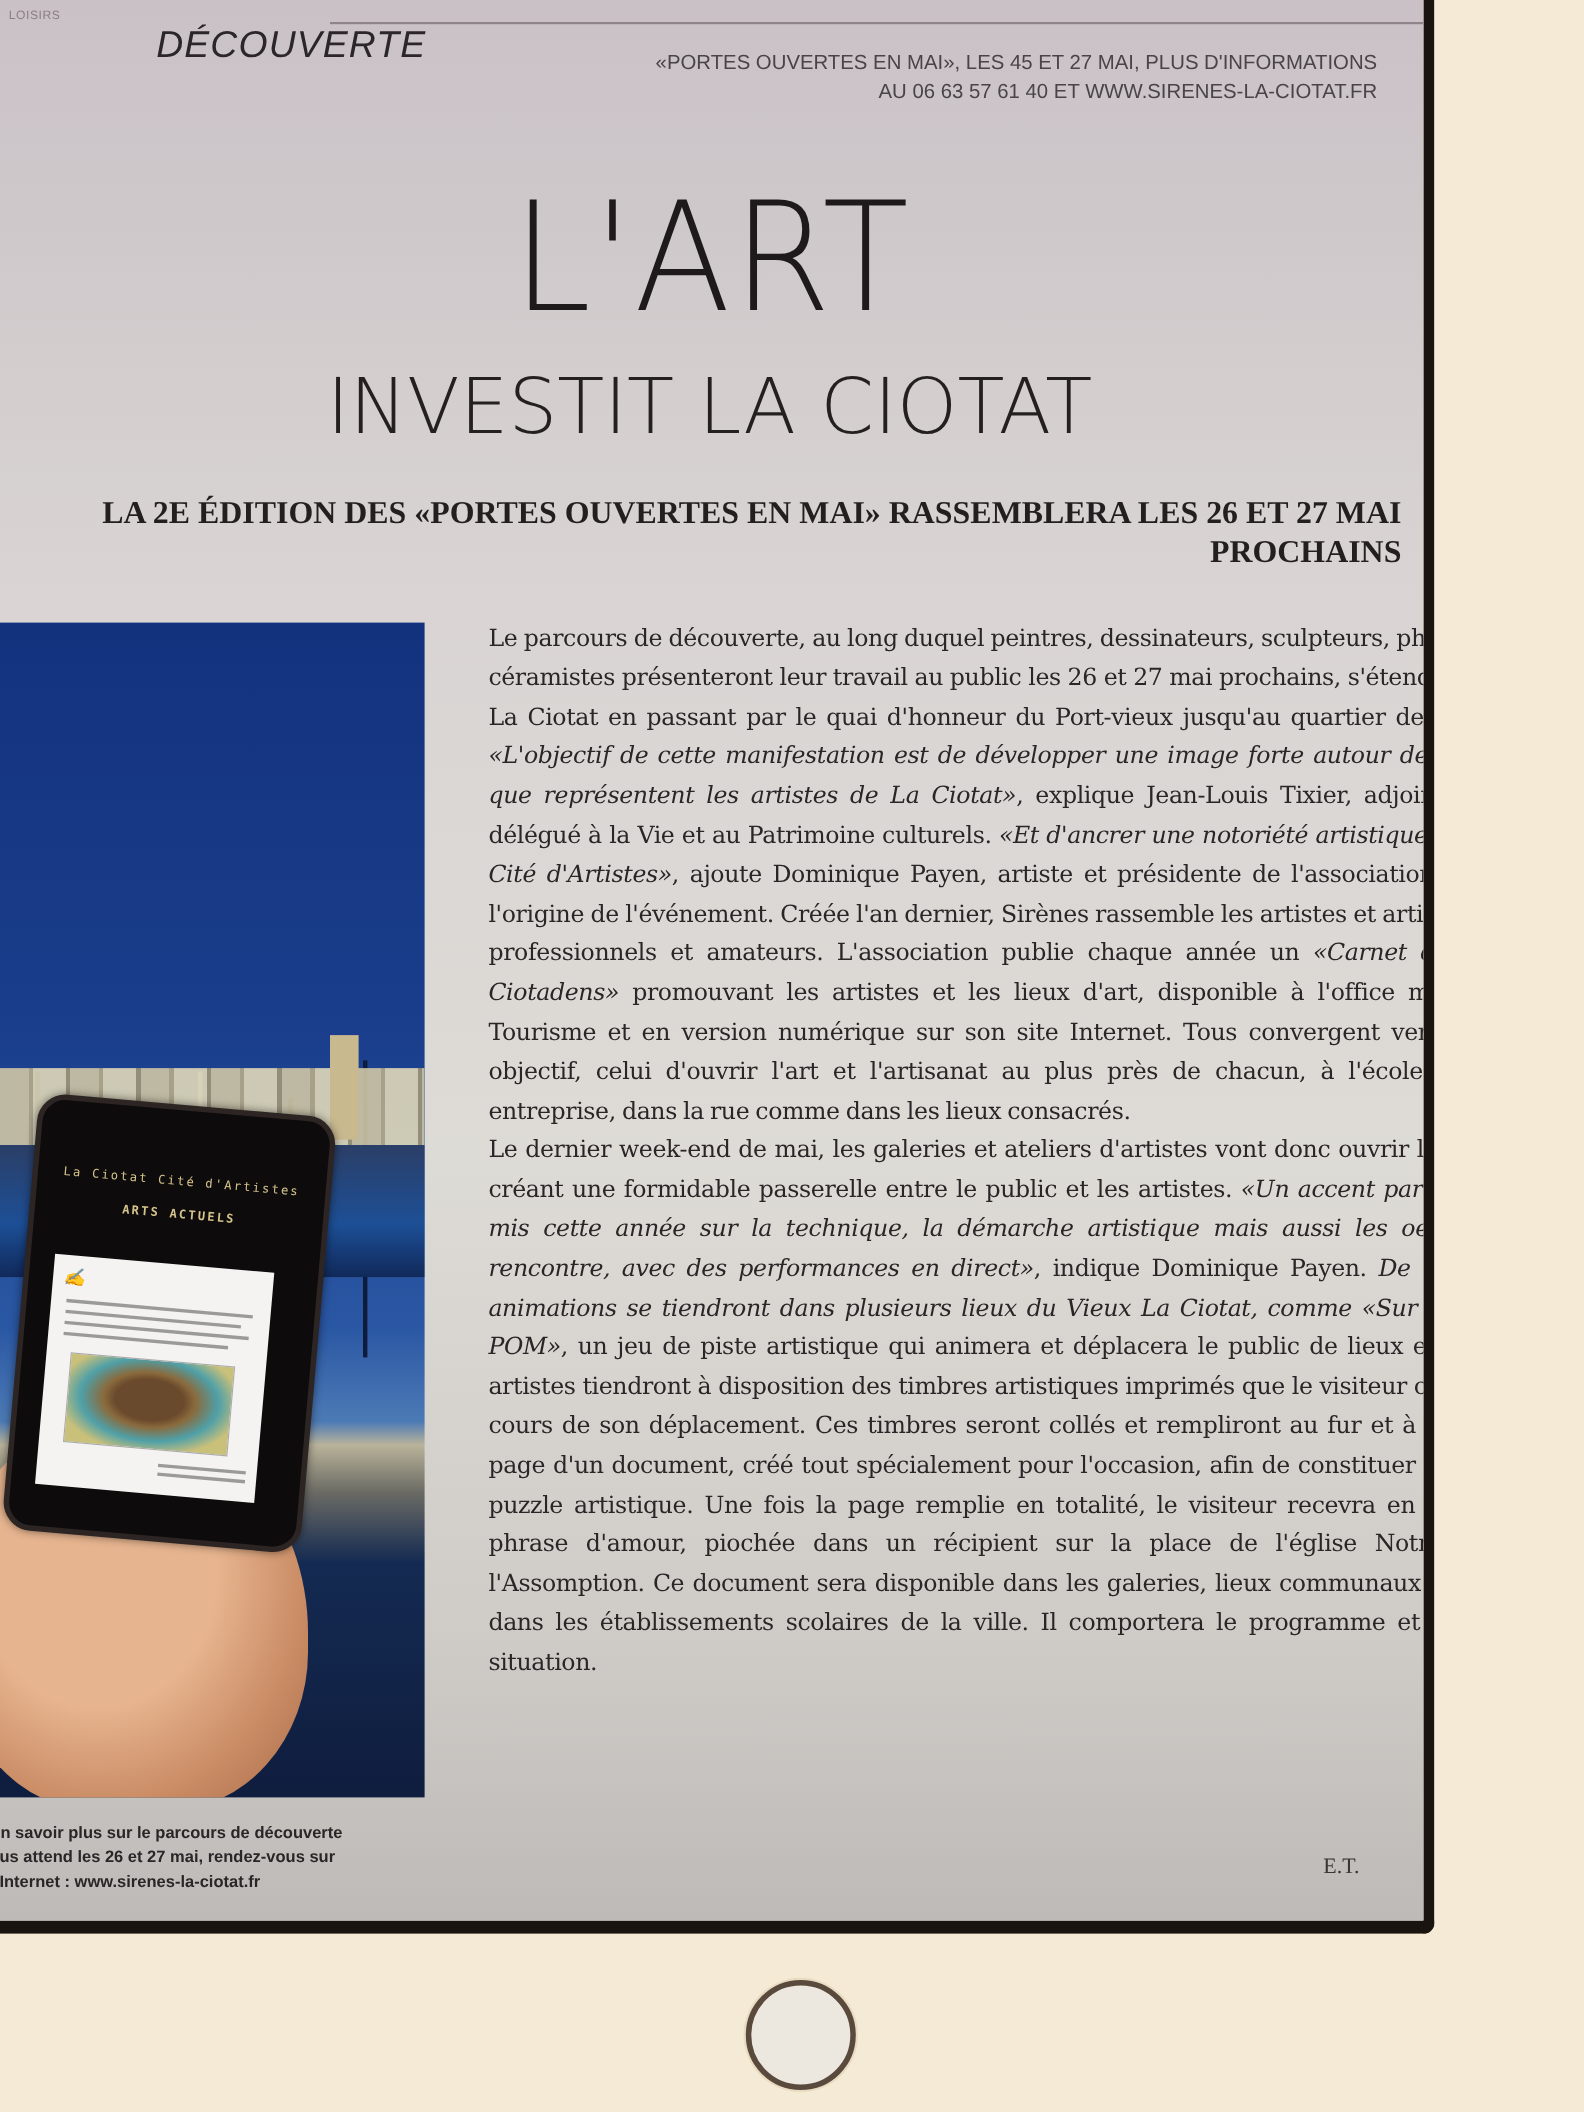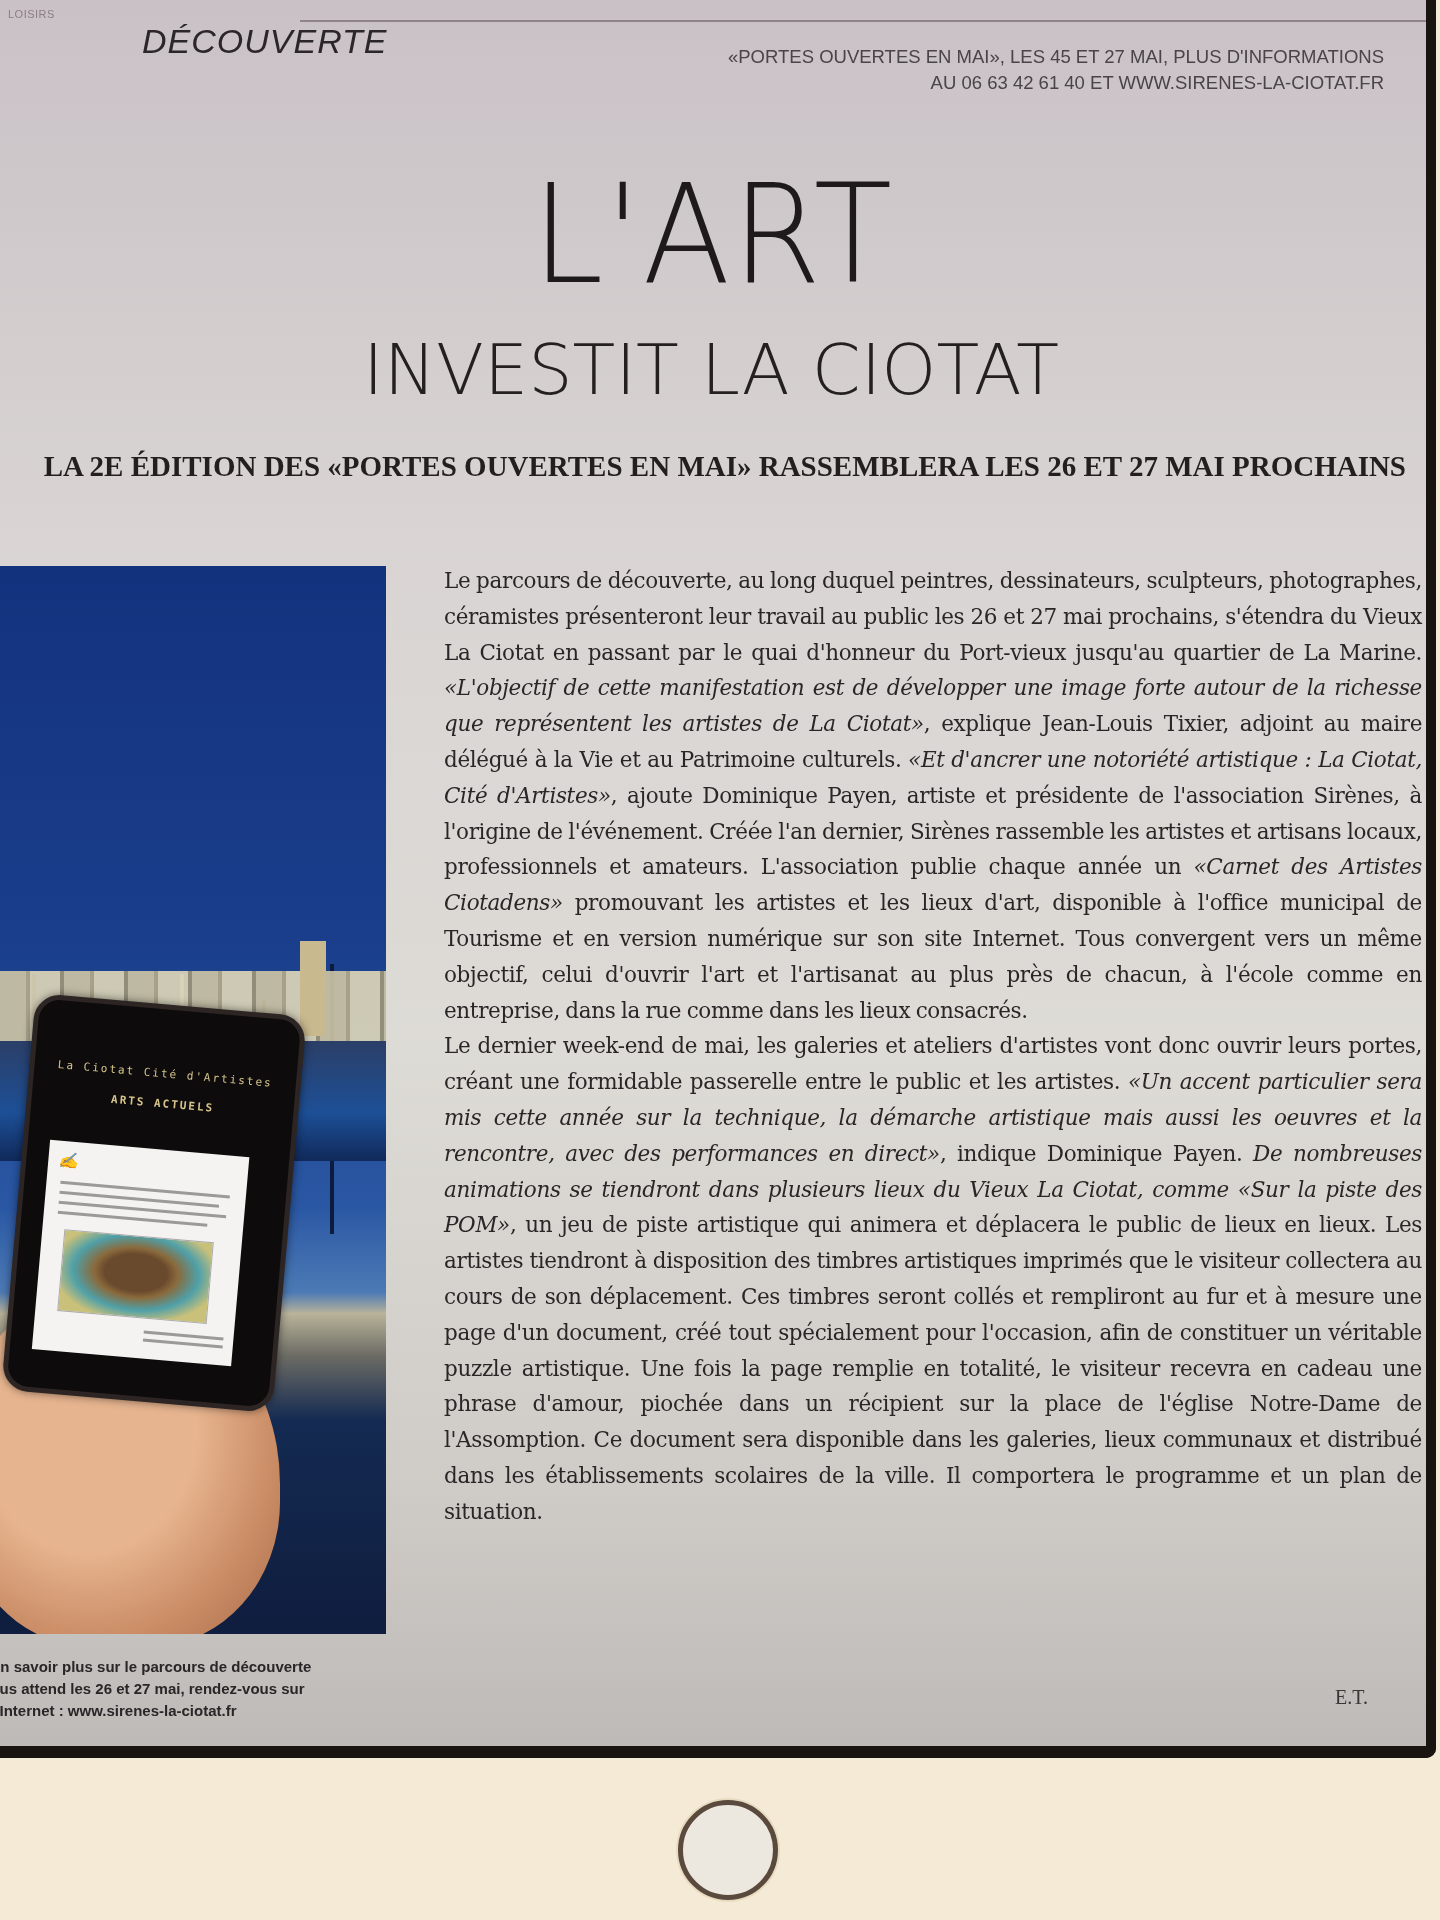--- a/index.html
+++ b/index.html
@@ -6,21 +6,21 @@
     html, body { width: 1440px; height: 1920px; overflow: hidden; }
     body {
       background: #f4ead5;
       position: relative;
       font-family: "DejaVu Serif", serif;
     }
     
     .screen {
       position: absolute;
       left: 0; top: 0;
-      width: 1436px; height: 1758px;
+      width: 1304px; height: 1758px;
       background: linear-gradient(180deg, #c9c1c6 0%, #d9d4d3 30%, #dddbd6 60%, #cfccc8 85%, #bdbab7 100%);
       border-right: 10px solid #1a1410;
       border-bottom: 12px solid #1a1410;
       border-bottom-right-radius: 10px;
       overflow: hidden;
     }
     .top-rule {
       position: absolute; left: 300px; right: 0; top: 20px;
       height: 2px; background: #8f8588;
     }
@@ -155,21 +155,21 @@
   </style>
 </head>
 <body>
 
 <div class="screen">
   <div class="top-rule"></div>
   <div class="rubric-small">LOISIRS</div>
   <div class="rubric">DÉCOUVERTE</div>
   <div class="info">
     <div>«PORTES OUVERTES EN MAI», LES 45 ET 27 MAI, PLUS D'INFORMATIONS</div>
-    <div>AU 06 63 42 61 40 ET WWW.SIRENES-LA-CIOTAT.FR</div>
+    <div>AU 06 63 57 61 40 ET WWW.SIRENES-LA-CIOTAT.FR</div>
   </div>
 
   <h1 class="title">L'ART</h1>
   <h2 class="subtitle">INVESTIT LA CIOTAT</h2>
 
   <div class="lede">
     <div>LA 2E ÉDITION DES «PORTES OUVERTES EN MAI» RASSEMBLERA LES 26 ET 27 MAI PROCHAINS</div>
   </div>
 
   <div class="photo">

